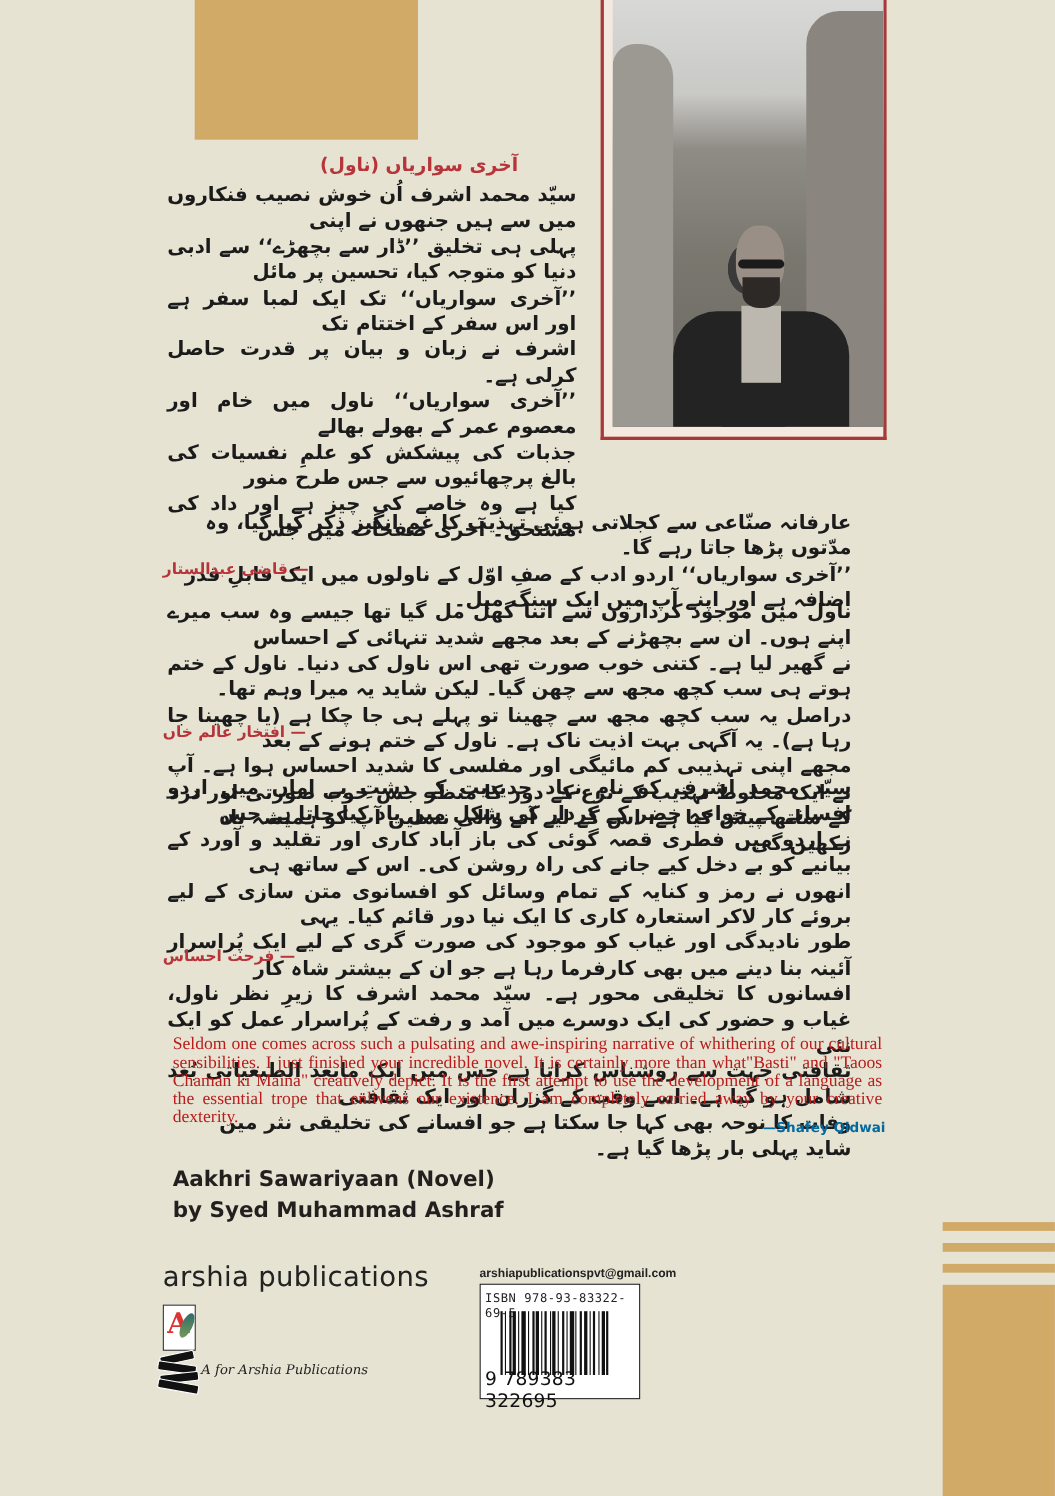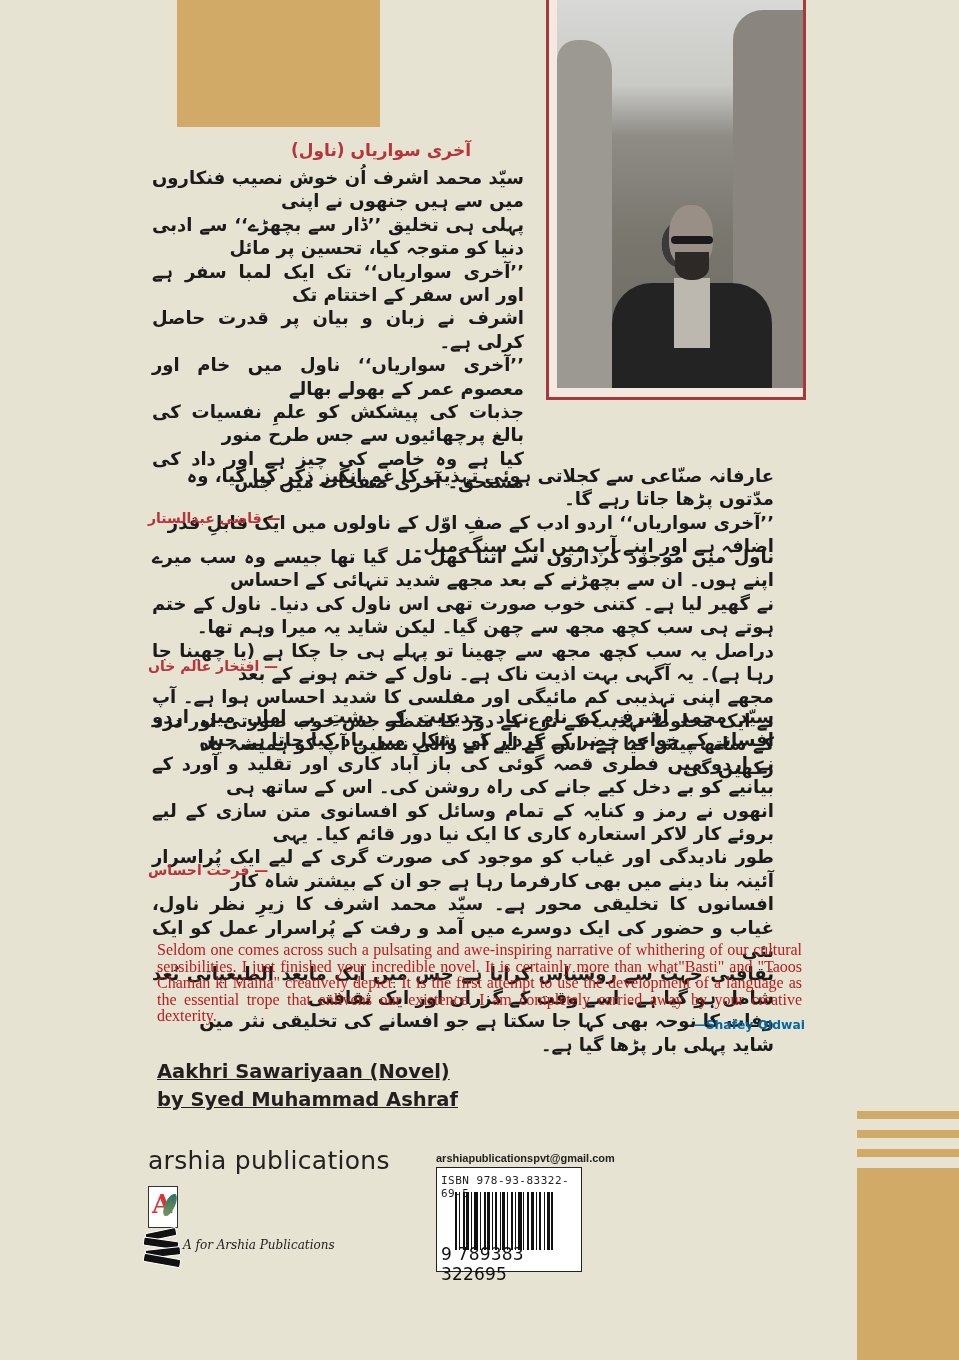--- a/index.html
+++ b/index.html
@@ -37,21 +37,21 @@
   }
   .urdu p { margin:0; }
   .title-urdu { position:absolute; left:236px; top:140px; width:290px; text-align:center; direction:rtl; color:#b7343a; font-weight:bold; font-size:17px; font-family:"DejaVu Sans", sans-serif; }
   .attr { color:#b7343a; font-weight:bold; font-size:14px; direction:rtl; position:absolute; }
   .english {
     position:absolute; left:157px; top:942px; width:645px;
     font-family:Liberation Serif, serif; font-size:16px; line-height:16.5px;
     text-align:justify; color:#b91c1c;
   }
   .eng-attr { position:absolute; left:680px; top:1018px; width:125px; text-align:right; color:#0369a1; font-weight:bold; font-size:12.3px; }
-  .book-title { position:absolute; left:157px; top:1058px; font-family:"DejaVu Sans", sans-serif; font-weight:bold; font-size:19.5px; line-height:28px; color:#231f1f;text-decoration:underline; }
+  .book-title { position:absolute; left:157px; top:1058px; font-family:"DejaVu Sans", sans-serif; font-weight:bold; font-size:19.5px; line-height:28px; color:#231f1f; }
   .publisher { position:absolute; left:148px; top:1146px; font-family:"DejaVu Sans", sans-serif; font-size:25px; color:#222; letter-spacing:0.3px; }
   .email { position:absolute; left:436px; top:1152px; font-family:"Liberation Sans", sans-serif; font-size:11px; font-weight:bold; color:#222; }
   .barcode-box { position:absolute; left:436px; top:1167px; width:146px; height:105px; background:#fff; border:1px solid #222; box-sizing:border-box; }
   .isbn-text { position:absolute; left:4px; top:6px; font-family:"DejaVu Sans Mono", monospace; font-size:11px; color:#222; letter-spacing:0.5px; }
   .bars { position:absolute; left:18px; top:24px; width:122px; height:58px; display:flex; gap:0; }
   .bars span { display:block; height:100%; background:#111; }
   .bar-num { position:absolute; left:4px; top:76px; font-family:"DejaVu Sans", sans-serif; font-size:17px; color:#111; letter-spacing:0.2px; }
   .logo-box { position:absolute; left:148px; top:1186px; width:30px; height:42px; border:1px solid #333; background:#fff; box-sizing:border-box; }
   .logo-a { position:absolute; left:3px; top:2px; color:#d33; font-size:26px; font-weight:bold; font-family:"DejaVu Serif", serif; }
   .logo-feather { position:absolute; right:2px; top:6px; width:10px; height:24px; background:linear-gradient(160deg,#2b6a6a,#7a9a58); border-radius:50%; transform:rotate(25deg); }

